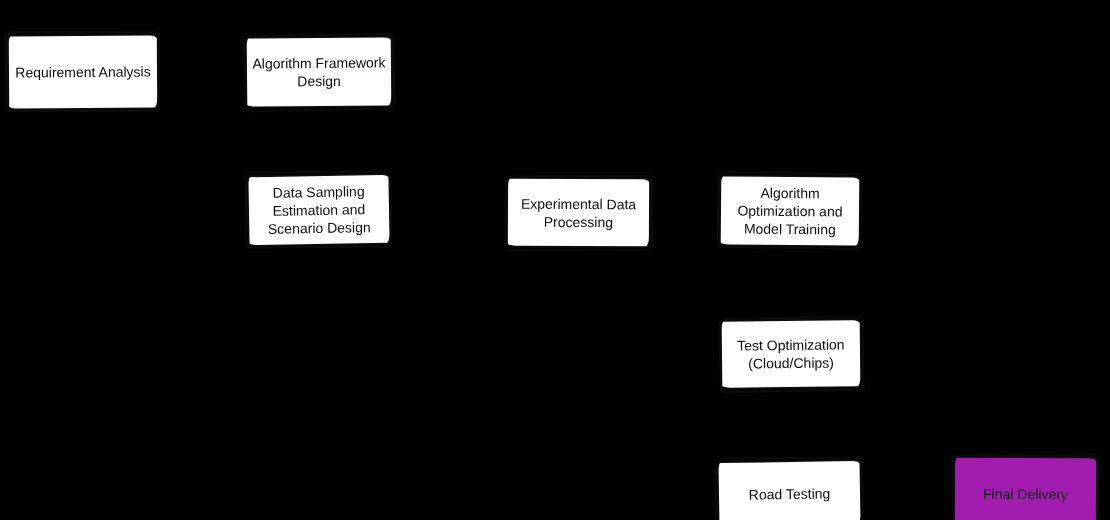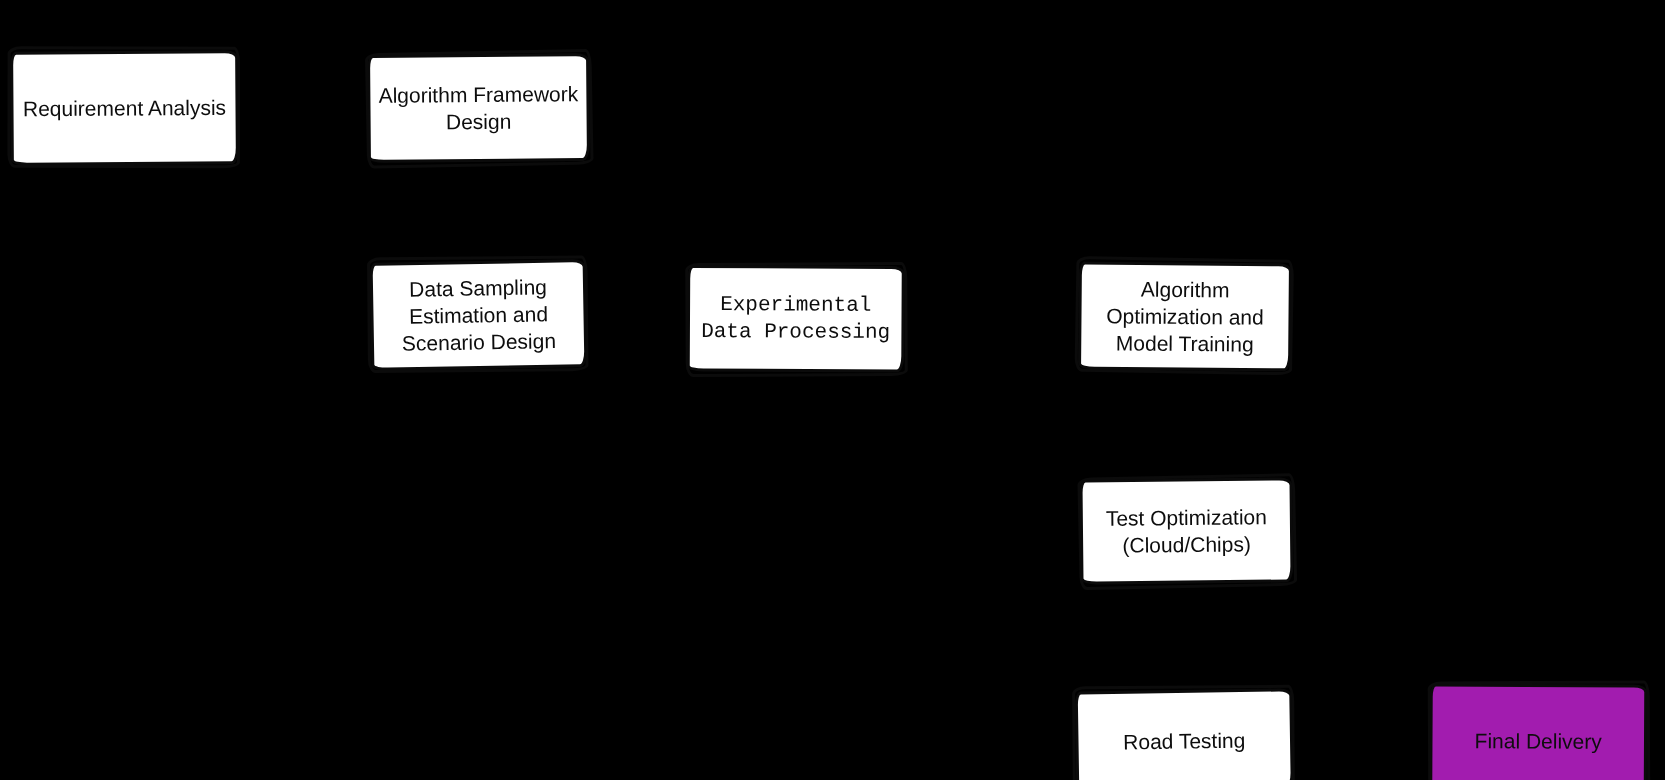--- a/index.html
+++ b/index.html
@@ -56,21 +56,21 @@
 <div id="canvas" style="background: rgb(0, 0, 0);">
     <div class="node" style="left: 7px; top: 10px; width: 152px; height: 76px; transform: rotate(-0.4deg); background: rgb(255, 255, 255); border-color: rgb(11, 11, 11); color: rgb(13, 13, 13);">
       <span class="node-label">Requirement Analysis</span>
     </div>
     <div class="node" style="left: 245px; top: 12px; width: 148px; height: 72px; transform: rotate(-0.5deg); background: rgb(255, 255, 255); border-color: rgb(11, 11, 11); color: rgb(13, 13, 13);">
       <span class="node-label">Algorithm Framework Design</span>
     </div>
     <div class="node" style="left: 247px; top: 150px; width: 144px; height: 72px; transform: rotate(-1deg); background: rgb(255, 255, 255); border-color: rgb(11, 11, 11); color: rgb(13, 13, 13);">
       <span class="node-label">Data Sampling Estimation and Scenario Design</span>
     </div>
-    <div class="node" style="left: 458px; top: 153px; width: 145px; height: 71px; transform: rotate(0.3deg); background: rgb(255, 255, 255); border-color: rgb(11, 11, 11); color: rgb(13, 13, 13); font-family: Liberation Mono, monospace;">
+    <div class="node" style="left: 506px; top: 153px; width: 145px; height: 71px; transform: rotate(0.3deg); background: rgb(255, 255, 255); border-color: rgb(11, 11, 11); color: rgb(13, 13, 13);">
       <span class="node-label">Experimental Data Processing</span>
     </div>
     <div class="node" style="left: 719px; top: 151px; width: 142px; height: 72px; transform: rotate(0.5deg); background: rgb(255, 255, 255); border-color: rgb(11, 11, 11); color: rgb(13, 13, 13);">
       <span class="node-label">Algorithm Optimization and Model Training</span>
     </div>
     <div class="node" style="left: 720px; top: 295px; width: 142px; height: 70px; transform: rotate(-0.6deg); background: rgb(255, 255, 255); border-color: rgb(11, 11, 11); color: rgb(13, 13, 13);">
       <span class="node-label">Test Optimization (Cloud/Chips)</span>
     </div>
     <div class="node" style="left: 717px; top: 436px; width: 145px; height: 67px; transform: rotate(-0.9deg); background: rgb(255, 255, 255); border-color: rgb(11, 11, 11); color: rgb(13, 13, 13);">
       <span class="node-label">Road Testing</span>

